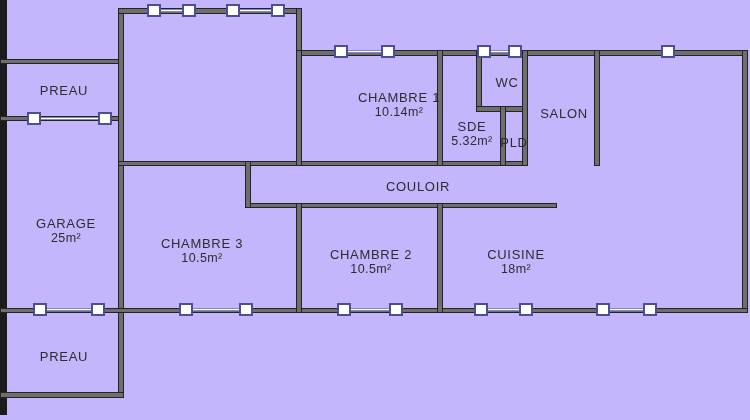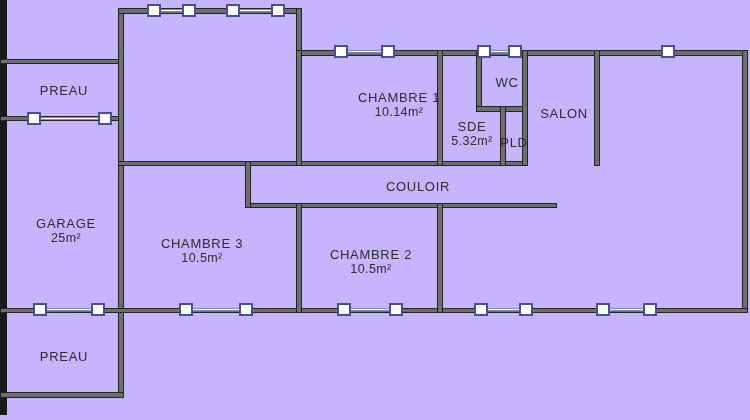--- a/index.html
+++ b/index.html
@@ -133,14 +133,15 @@
     <div class="room-label" style="left: 64px; top: 83px; color: rgb(45, 45, 45);"><span>PREAU</span></div>
     <div class="room-label" style="left: 371px; top: 90px; color: rgb(45, 45, 45); margin-left: 28px;"><span>CHAMBRE 1</span><span class="area">10.14m²</span></div>
     <div class="room-label" style="left: 507px; top: 75px; color: rgb(45, 45, 45);"><span>WC</span></div>
     <div class="room-label" style="left: 472px; top: 119px; color: rgb(45, 45, 45);"><span>SDE</span><span class="area">5.32m²</span></div>
     <div class="room-label" style="left: 514px; top: 135px; color: rgb(45, 45, 45);"><span>PLD</span></div>
     <div class="room-label" style="left: 564px; top: 106px; color: rgb(45, 45, 45);"><span>SALON</span></div>
     <div class="room-label" style="left: 418px; top: 179px; color: rgb(45, 45, 45);"><span>COULOIR</span></div>
     <div class="room-label" style="left: 66px; top: 196px; color: rgb(45, 45, 45); margin-top: 20px;"><span>GARAGE</span><span class="area">25m²</span></div>
     <div class="room-label" style="left: 202px; top: 236px; color: rgb(45, 45, 45);"><span>CHAMBRE 3</span><span class="area">10.5m²</span></div>
     <div class="room-label" style="left: 371px; top: 247px; color: rgb(45, 45, 45);"><span>CHAMBRE 2</span><span class="area">10.5m²</span></div>
+    <div class="room-label" style="left: 516px; top: 247px; color: rgb(45, 45, 45);"><span>CUISINE</span><span class="area">18m²</span></div>
     <div class="room-label" style="left: 64px; top: 349px; color: rgb(45, 45, 45);"><span>PREAU</span></div>
   </div>
 
 </body></html>

